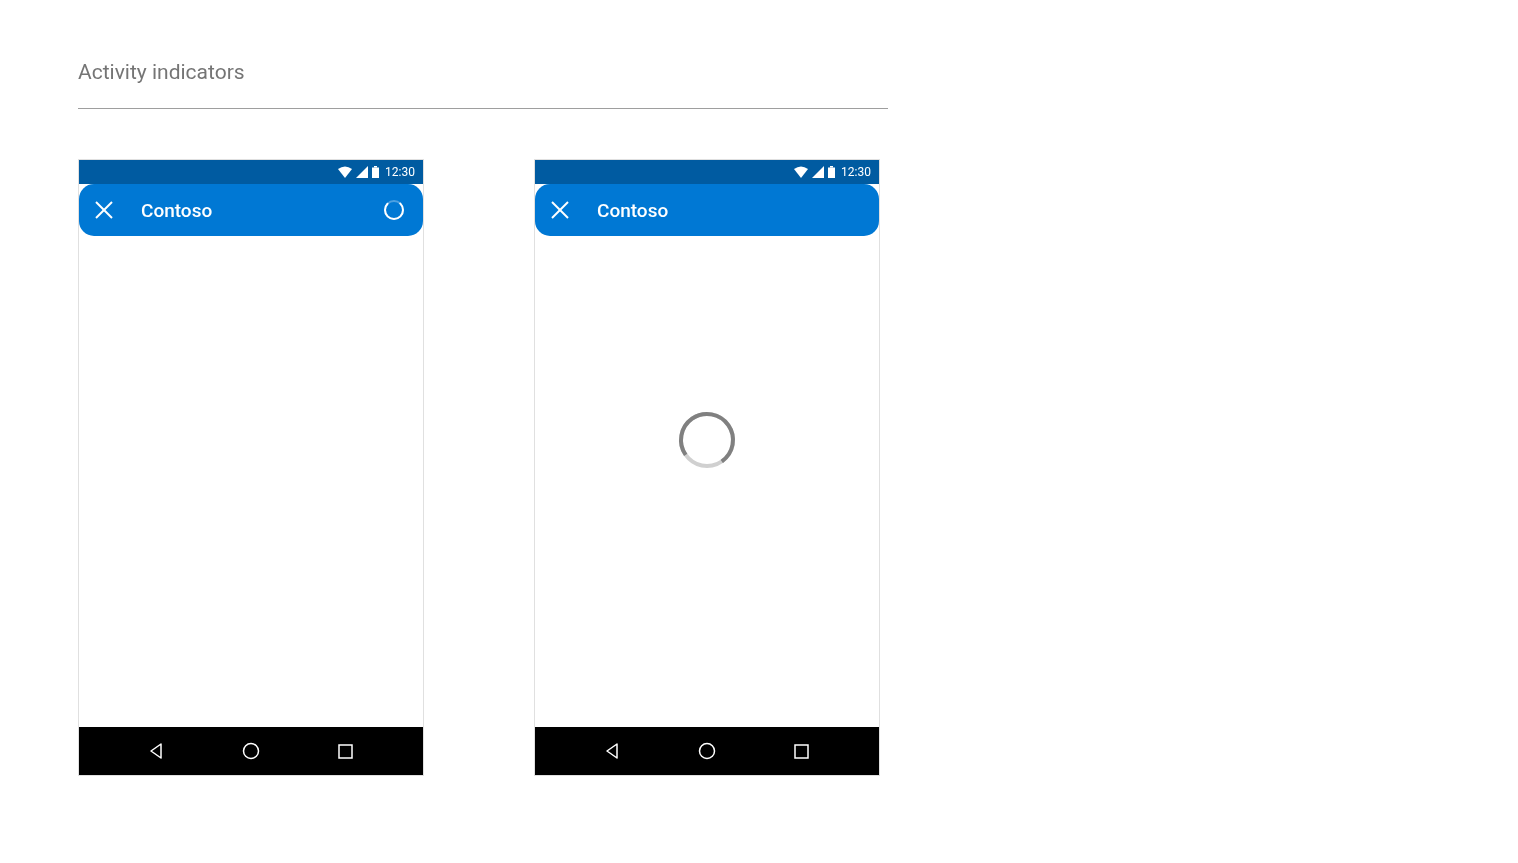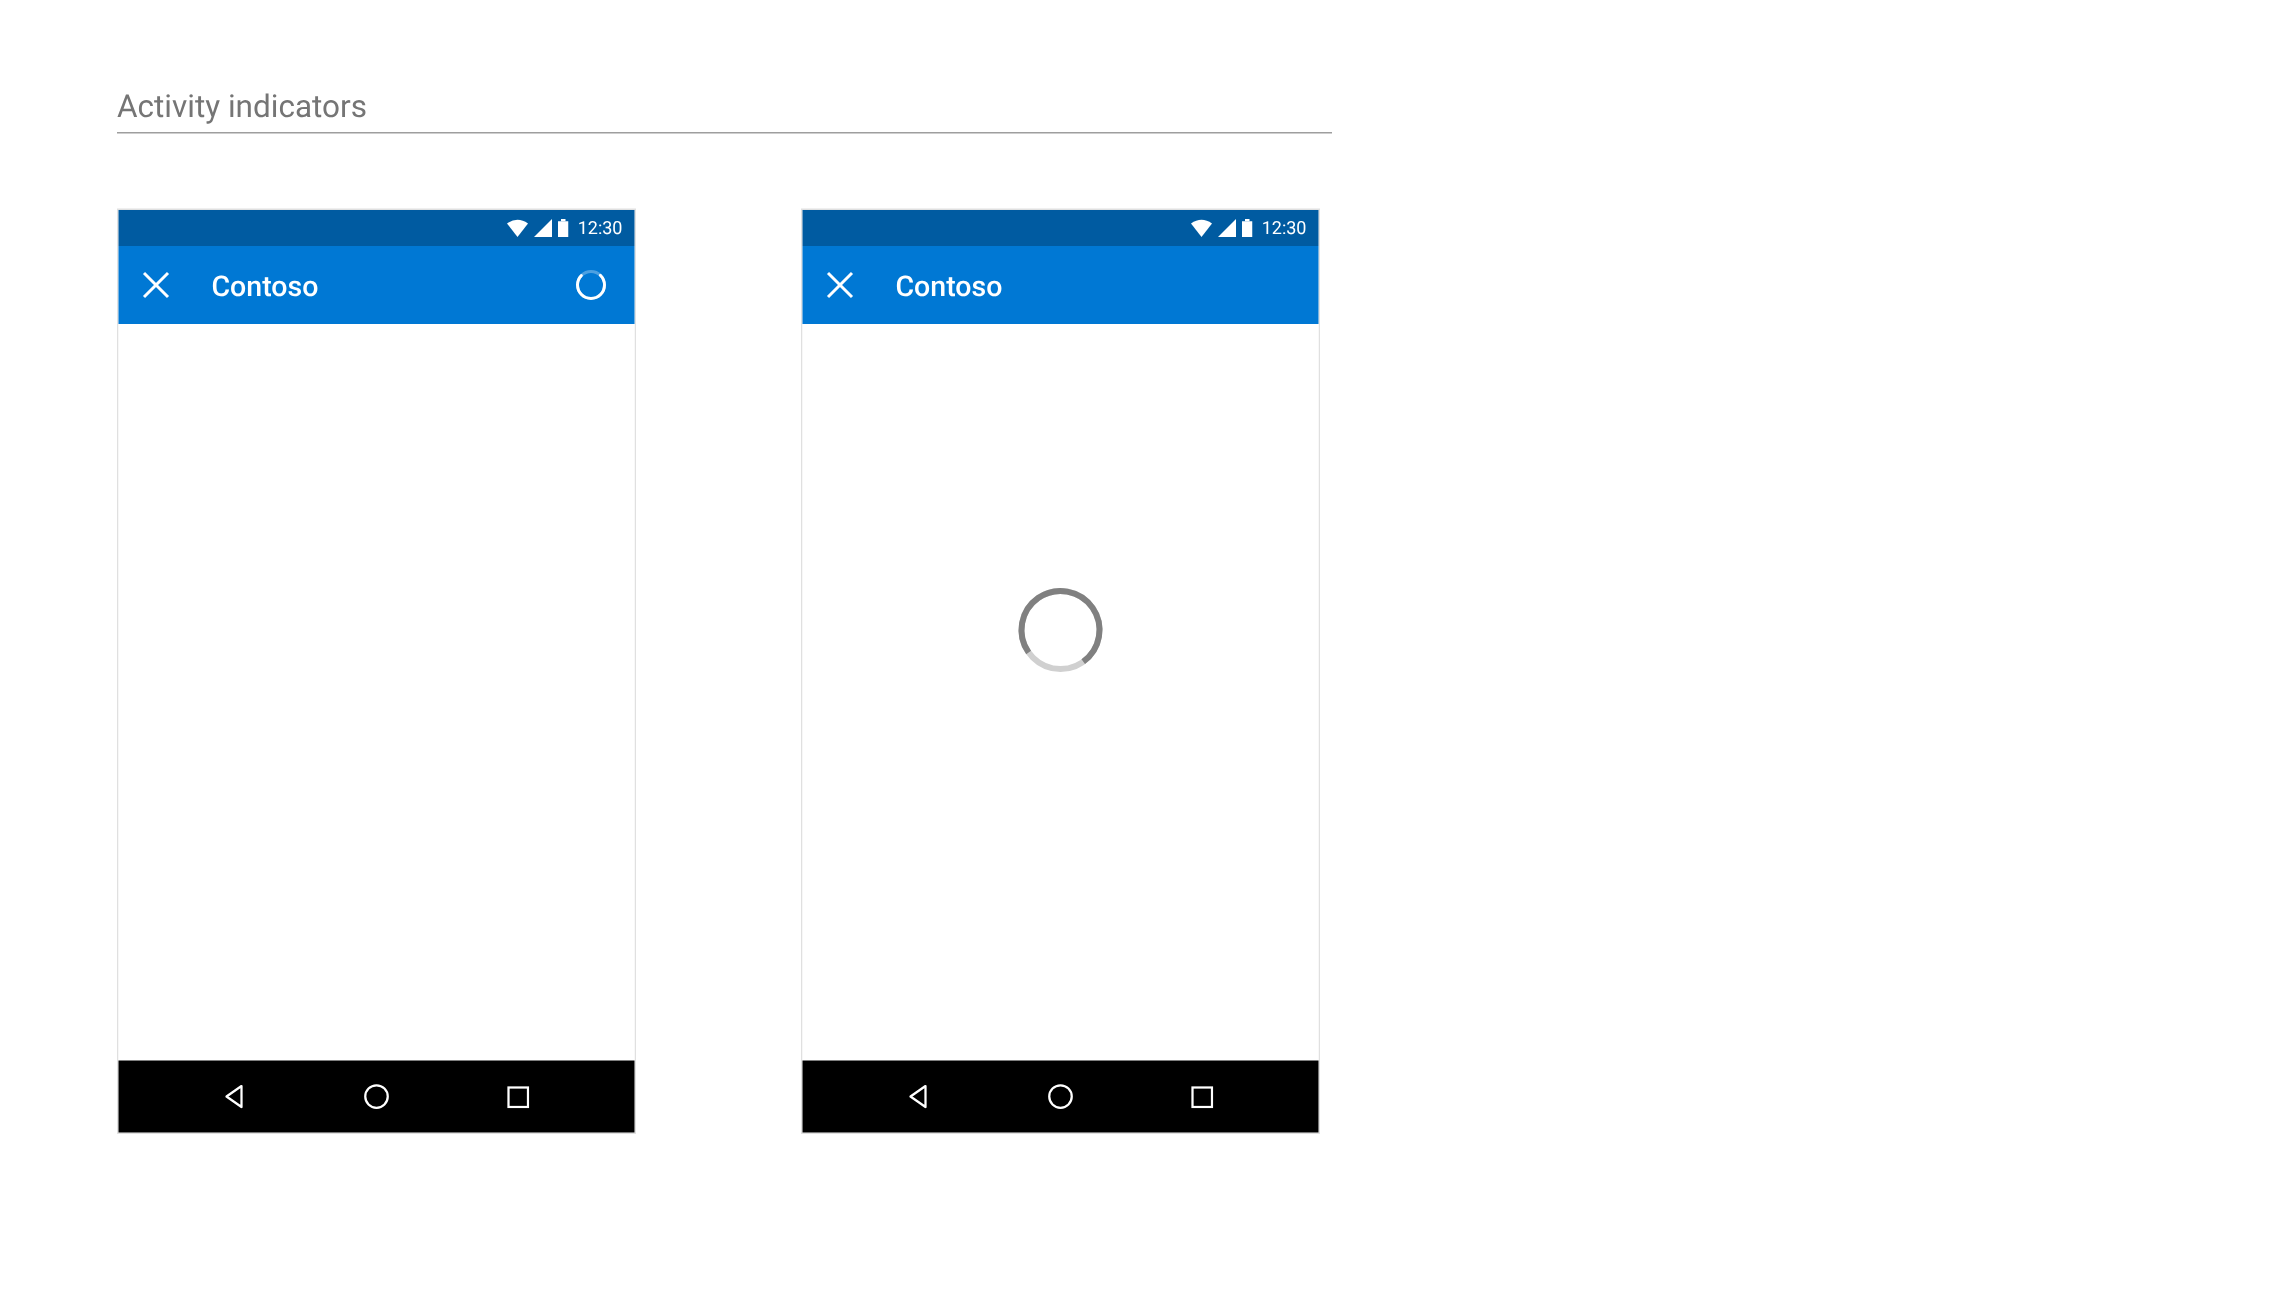--- a/index.html
+++ b/index.html
@@ -11,21 +11,21 @@
     body {
       font-family: -apple-system, BlinkMacSystemFont, "Segoe UI", Roboto, Helvetica, Arial, sans-serif;
       background: #ffffff;
       padding: 60px 78px;
     }
 
     .page-title {
       font-size: 21px;
       color: #757575;
       font-weight: 400;
-      padding-bottom: 4px;
+      padding-bottom: 24px;
       border-bottom: 1px solid #9e9e9e;
       width: 810px;
     }
 
     .phones-container {
       display: flex;
       gap: 110px;
       margin-top: 50px;
     }
 
@@ -58,20 +58,21 @@
       margin-left: 2px;
     }
 
     .app-bar {
       height: 52px;
       background: #0078d4;
       display: flex;
       align-items: center;
       padding: 0 16px;
       gap: 28px;
+      border-radius: 15px;
     }
 
     .close-btn {
       color: #ffffff;
       cursor: pointer;
       display: flex;
       align-items: center;
     }
 
     .app-title {

